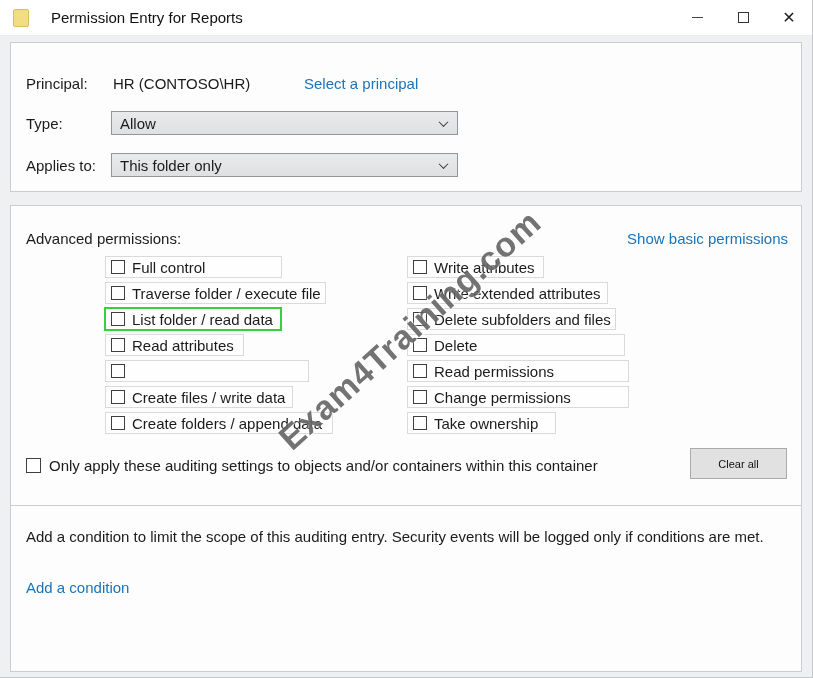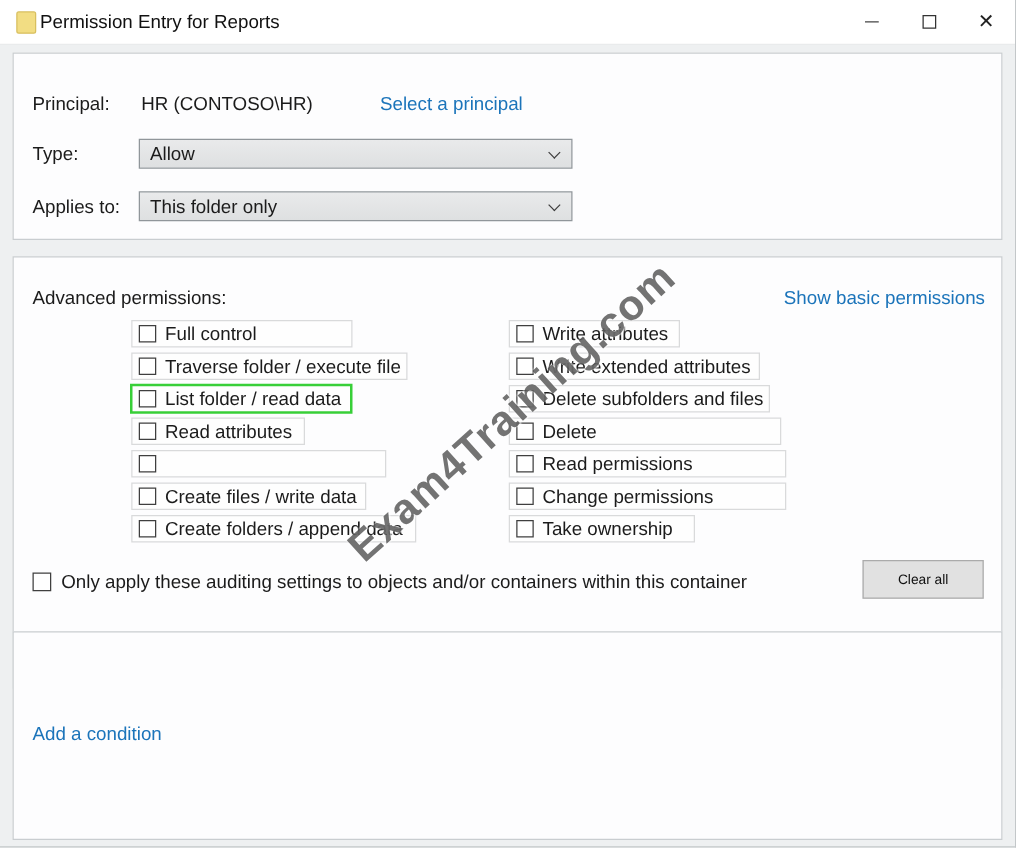--- a/index.html
+++ b/index.html
@@ -17,21 +17,21 @@
   
   .titlebar {
     position:absolute; top:0; left:0; right:0; height:36px;
     background:#ffffff; display:flex; align-items:center;
     border-bottom:1px solid #e9ebec;
   }
   .title-icon {
     width:16px; height:18px; margin-left:13px;
     background:#f2dd83; border:1px solid #d8bf5e; border-radius:2px;
   }
-  .title-text { margin-left:3px; font-size:15px; color:#111; }
+  .title-text { margin-left:22px; font-size:15px; color:#111; }
   .win-controls { margin-left:auto; display:flex; align-items:center; height:100%; }
   .win-btn { width:46px; height:100%; display:flex; align-items:center; justify-content:center; cursor:default; }
   .glyph-min { width:11px; height:0; border-top:1px solid #444; }
   .glyph-max { width:11px; height:11px; border:1px solid #333; }
   .glyph-close { font-size:16px; color:#222; line-height:1; }
 
   
   .panel { position:absolute; left:10px; width:792px; background:#fdfdfe; border:1px solid #c9cdd0; }
   .panel-top    { top:42px;  height:150px; }
   .panel-middle { top:205px; height:346px; }
@@ -224,18 +224,19 @@
 
     <div class="only-apply">
       <span class="cb"></span>
       <span class="txt">Only apply these auditing settings to objects and/or containers within this container</span>
     </div>
 
     <button class="clear-all">Clear all</button>
   </div>
 
   <div class="panel panel-bottom">
+    <div class="cond-text">Add a condition to limit the scope of this auditing entry. Security events will be logged only if conditions are met.</div>
     <div class="cond-link link">Add a condition</div>
   </div>
 
   <div class="watermark">Exam4Training.com</div>
 
 </div>
 
 </body></html>

